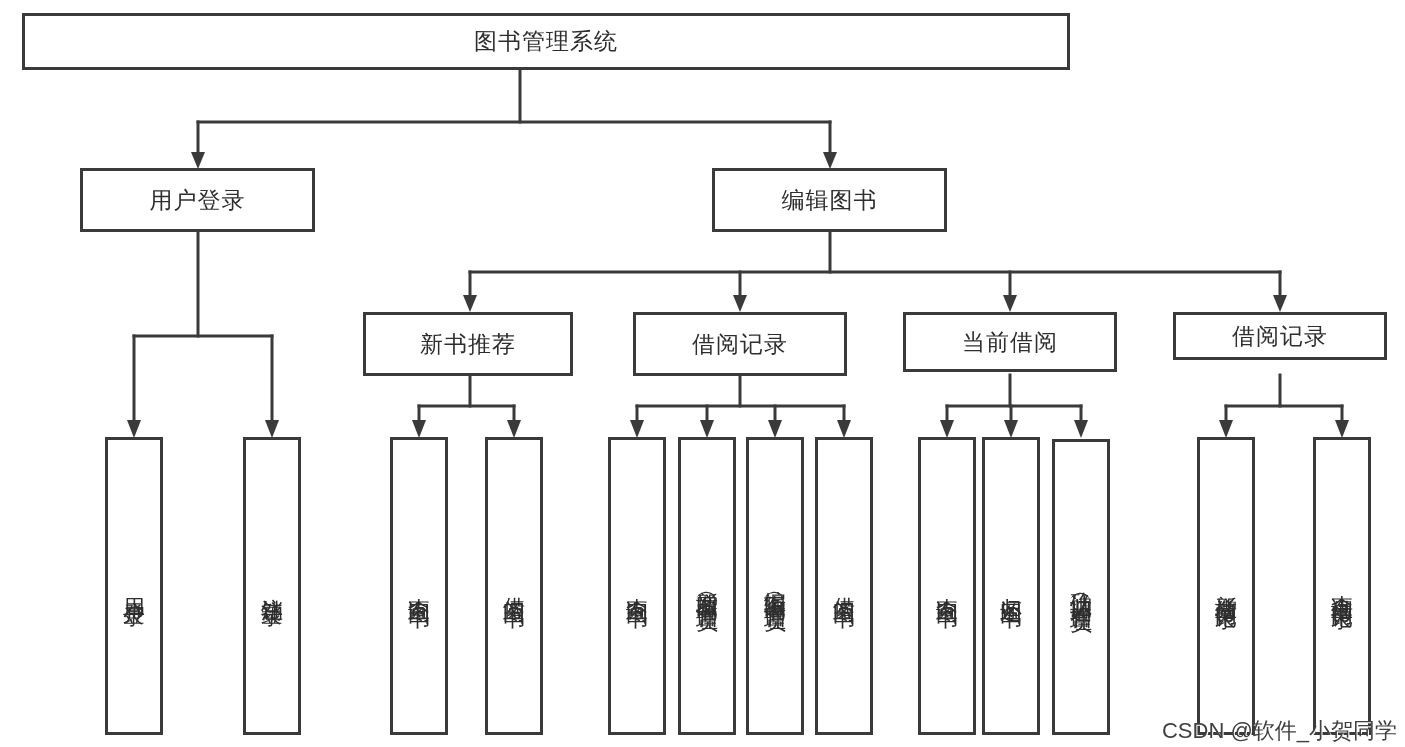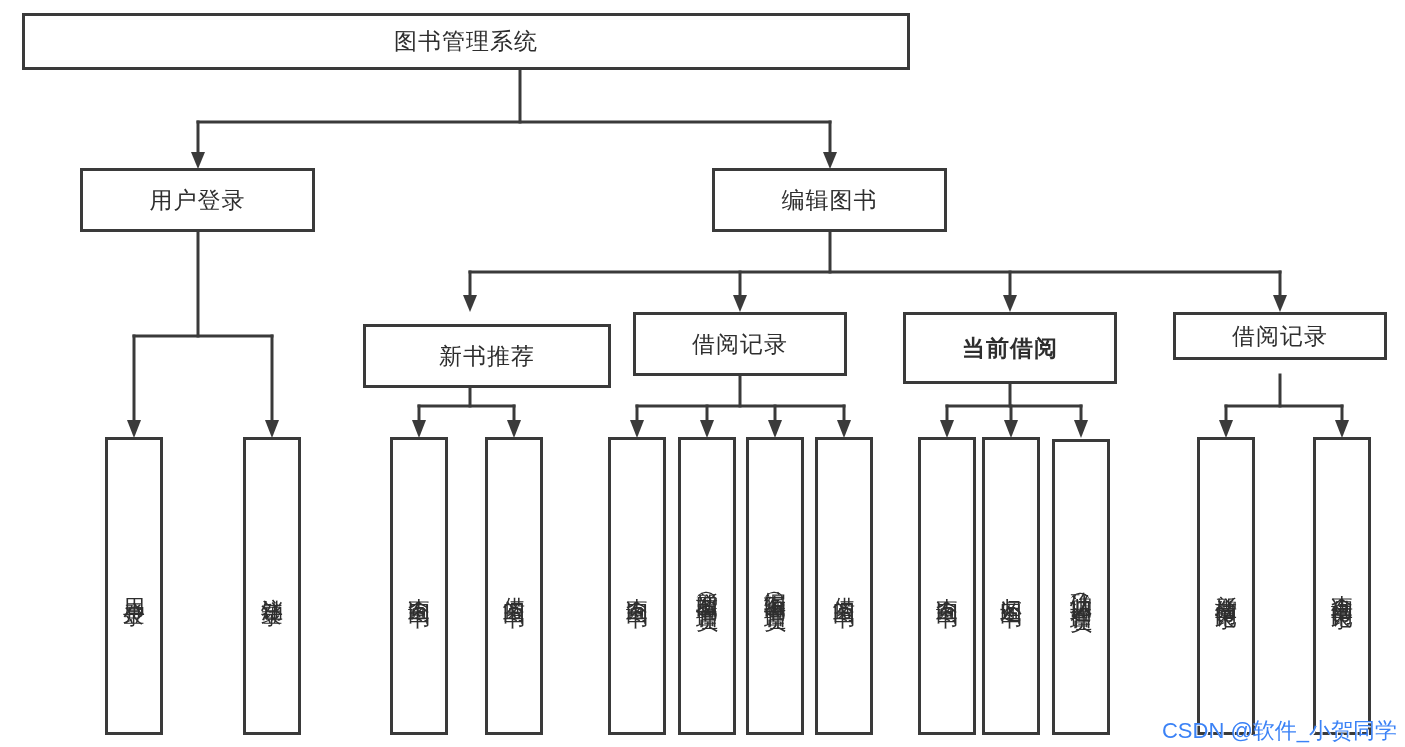--- a/index.html
+++ b/index.html
@@ -42,21 +42,21 @@
     font-size: 22px;
     line-height: 1;
     letter-spacing: 3px;
     white-space: nowrap;
   }
   .watermark {
     position: absolute;
     right: 8px;
     bottom: 1px;
     font-size: 22px;
-    color: #3b82f6;
+    color: #404040;
     text-shadow: 1px 1px 0 #ffffff;
     white-space: nowrap;
     z-index: 5;
   }
   svg line { stroke: #3a3a3a; stroke-width: 3; stroke-linecap: square; }
   svg polygon { fill: #3a3a3a; }
 </style>
 </head>
 <body>
 
@@ -129,38 +129,38 @@
   <g>
     <line x1="1280" y1="375" x2="1280" y2="406"></line>
     <line x1="1226" y1="406" x2="1342" y2="406"></line>
     <line x1="1226" y1="406" x2="1226" y2="421"></line>
     <polygon points="1219,420 1233,420 1226,438"></polygon>
     <line x1="1342" y1="406" x2="1342" y2="421"></line>
     <polygon points="1335,420 1349,420 1342,438"></polygon>
   </g>
 </svg>
 
-<div class="box h" style="left:22px; top:13px; width:888px; height:57px;">
+<div class="box h" style="left:22px; top:13px; width:1048px; height:57px;">
   <span>图书管理系统</span>
 </div>
 
 <div class="box h" style="left:80px; top:168px; width:235px; height:64px;">
   <span>用户登录</span>
 </div>
 <div class="box h" style="left:712px; top:168px; width:235px; height:64px;">
   <span>编辑图书</span>
 </div>
 
-<div class="box h" style="left:363px; top:312px; width:248px; height:64px;margin-top:12px;">
+<div class="box h" style="left:363px; top:312px; width:210px; height:64px;">
   <span>新书推荐</span>
 </div>
 <div class="box h" style="left:633px; top:312px; width:214px; height:64px;">
   <span>借阅记录</span>
 </div>
-<div class="box h" style="left:903px; top:312px; width:214px; height:72px;font-weight:bold;">
+<div class="box h" style="left:903px; top:312px; width:214px; height:60px;">
   <span>当前借阅</span>
 </div>
 <div class="box h" style="left:1173px; top:312px; width:214px; height:48px;">
   <span>借阅记录</span>
 </div>
 
 <div class="box v" style="left:105px; top:437px; width:58px; height:298px;">
   <span>用户登录</span>
 </div>
 <div class="box v" style="left:243px; top:437px; width:58px; height:298px;">

